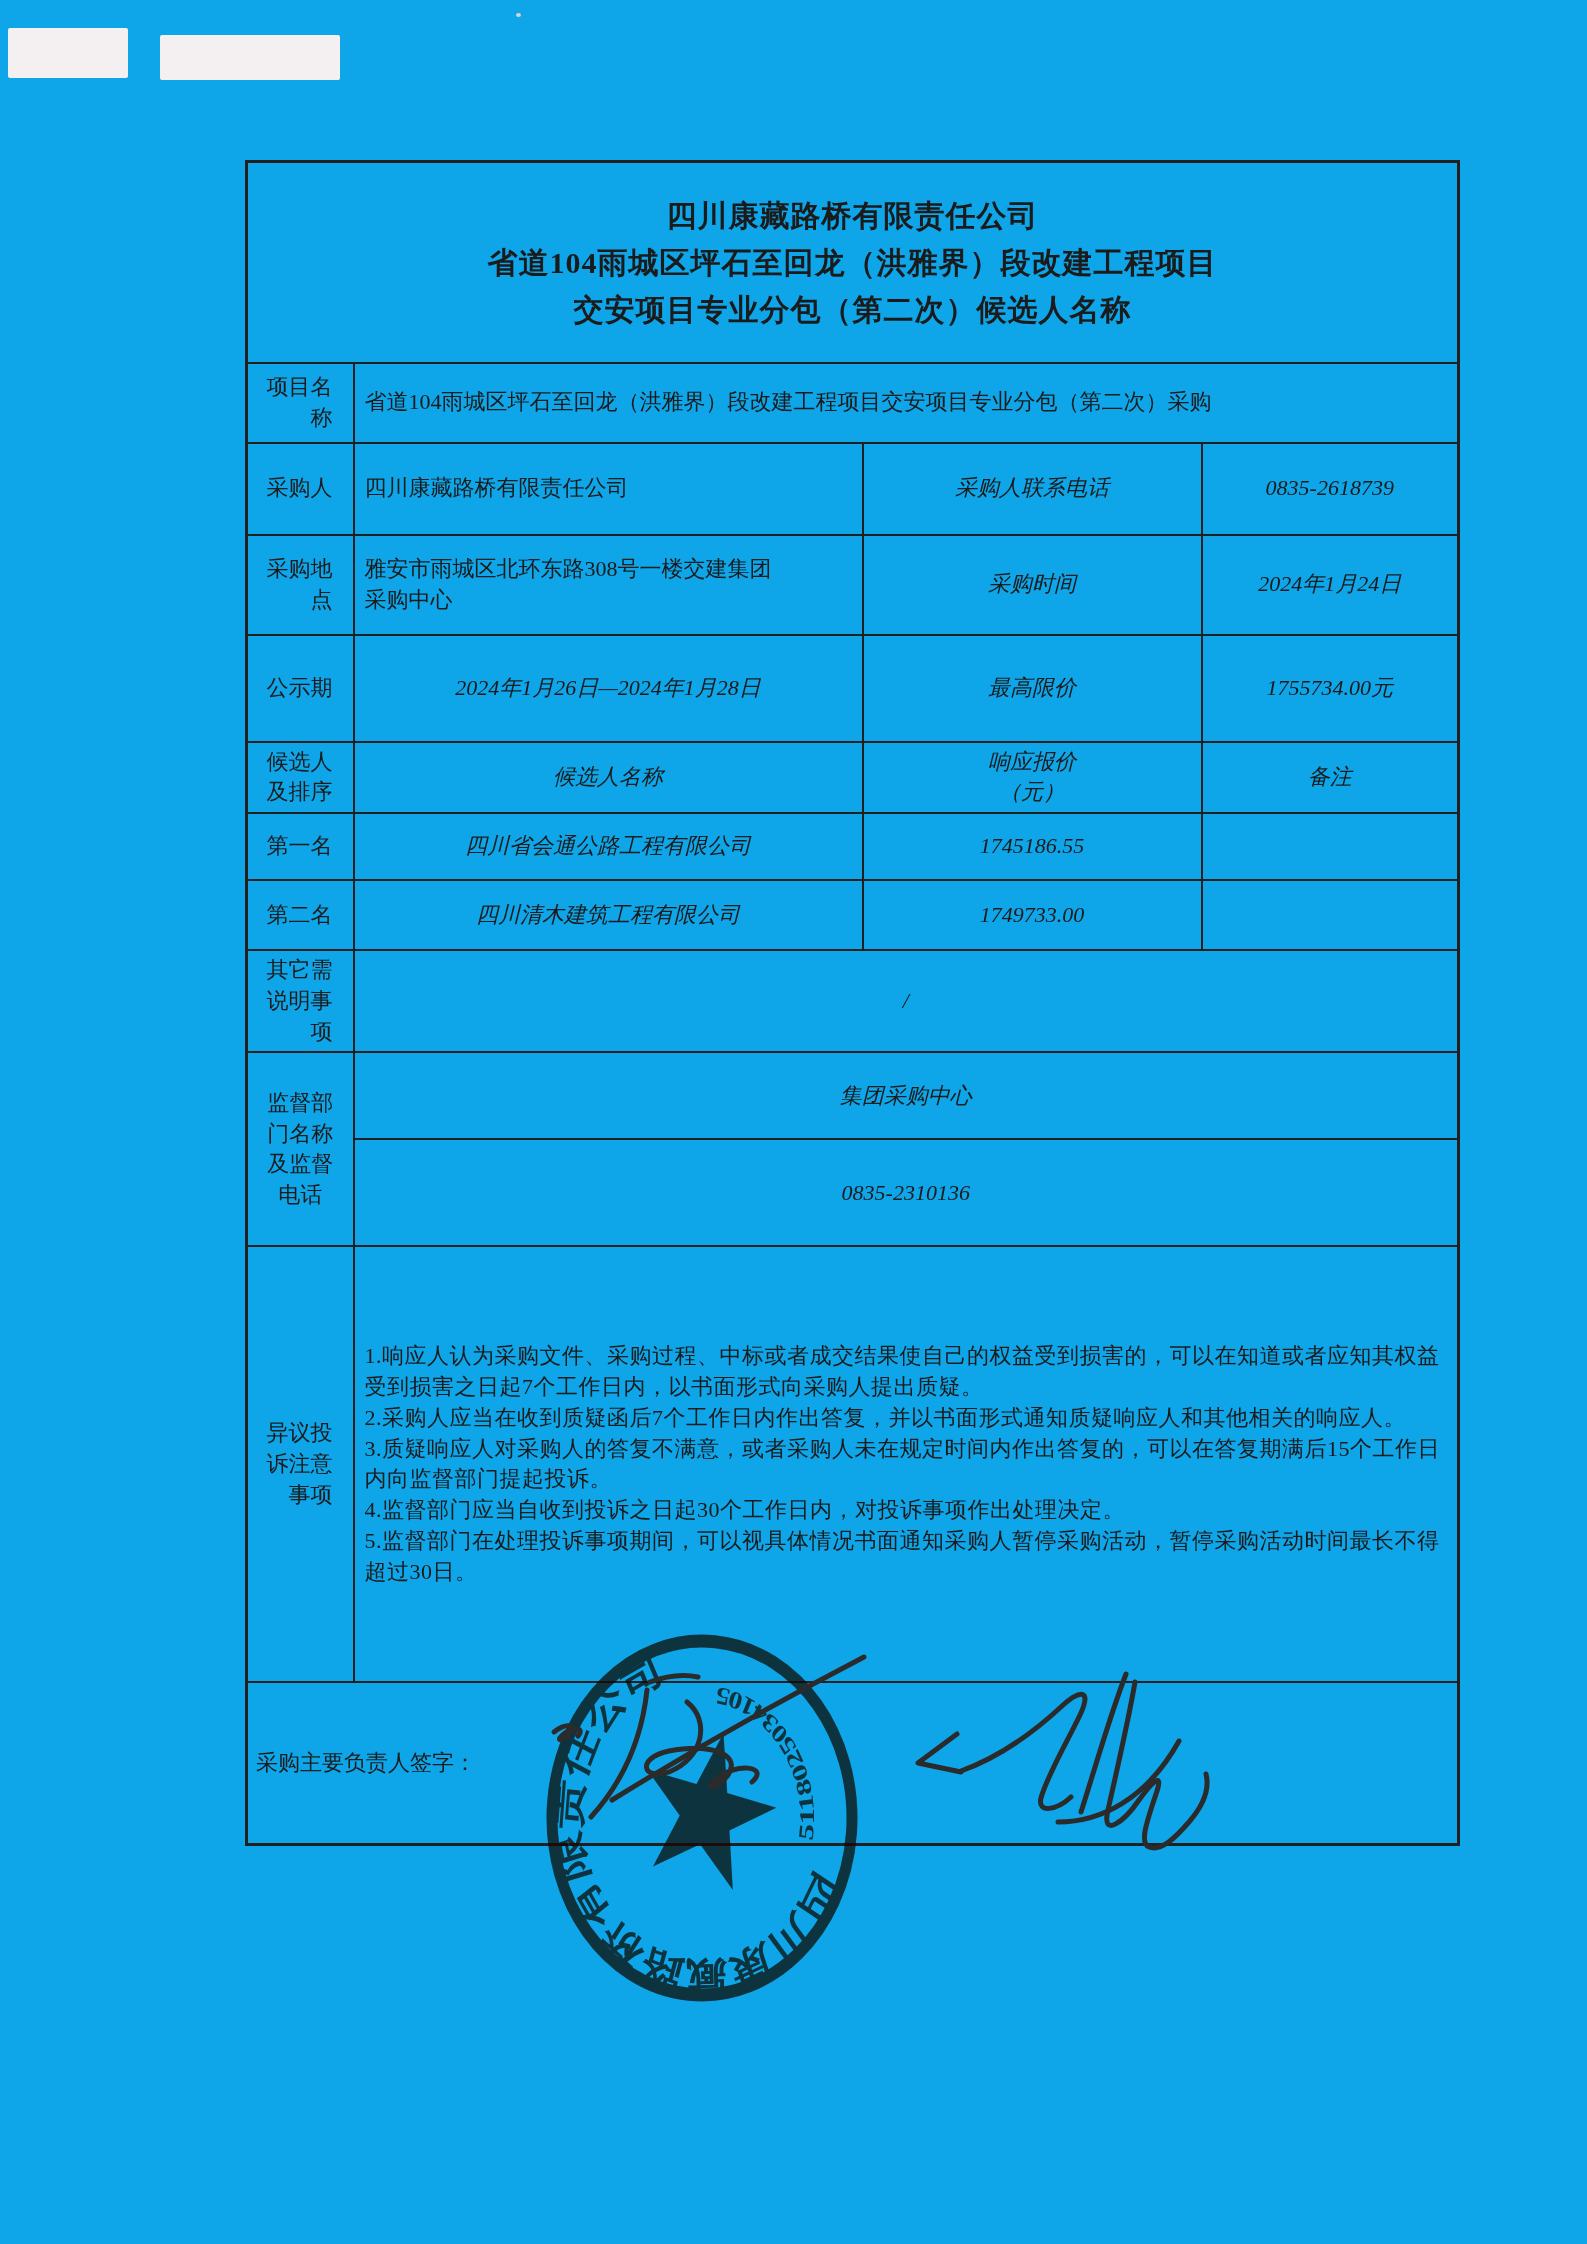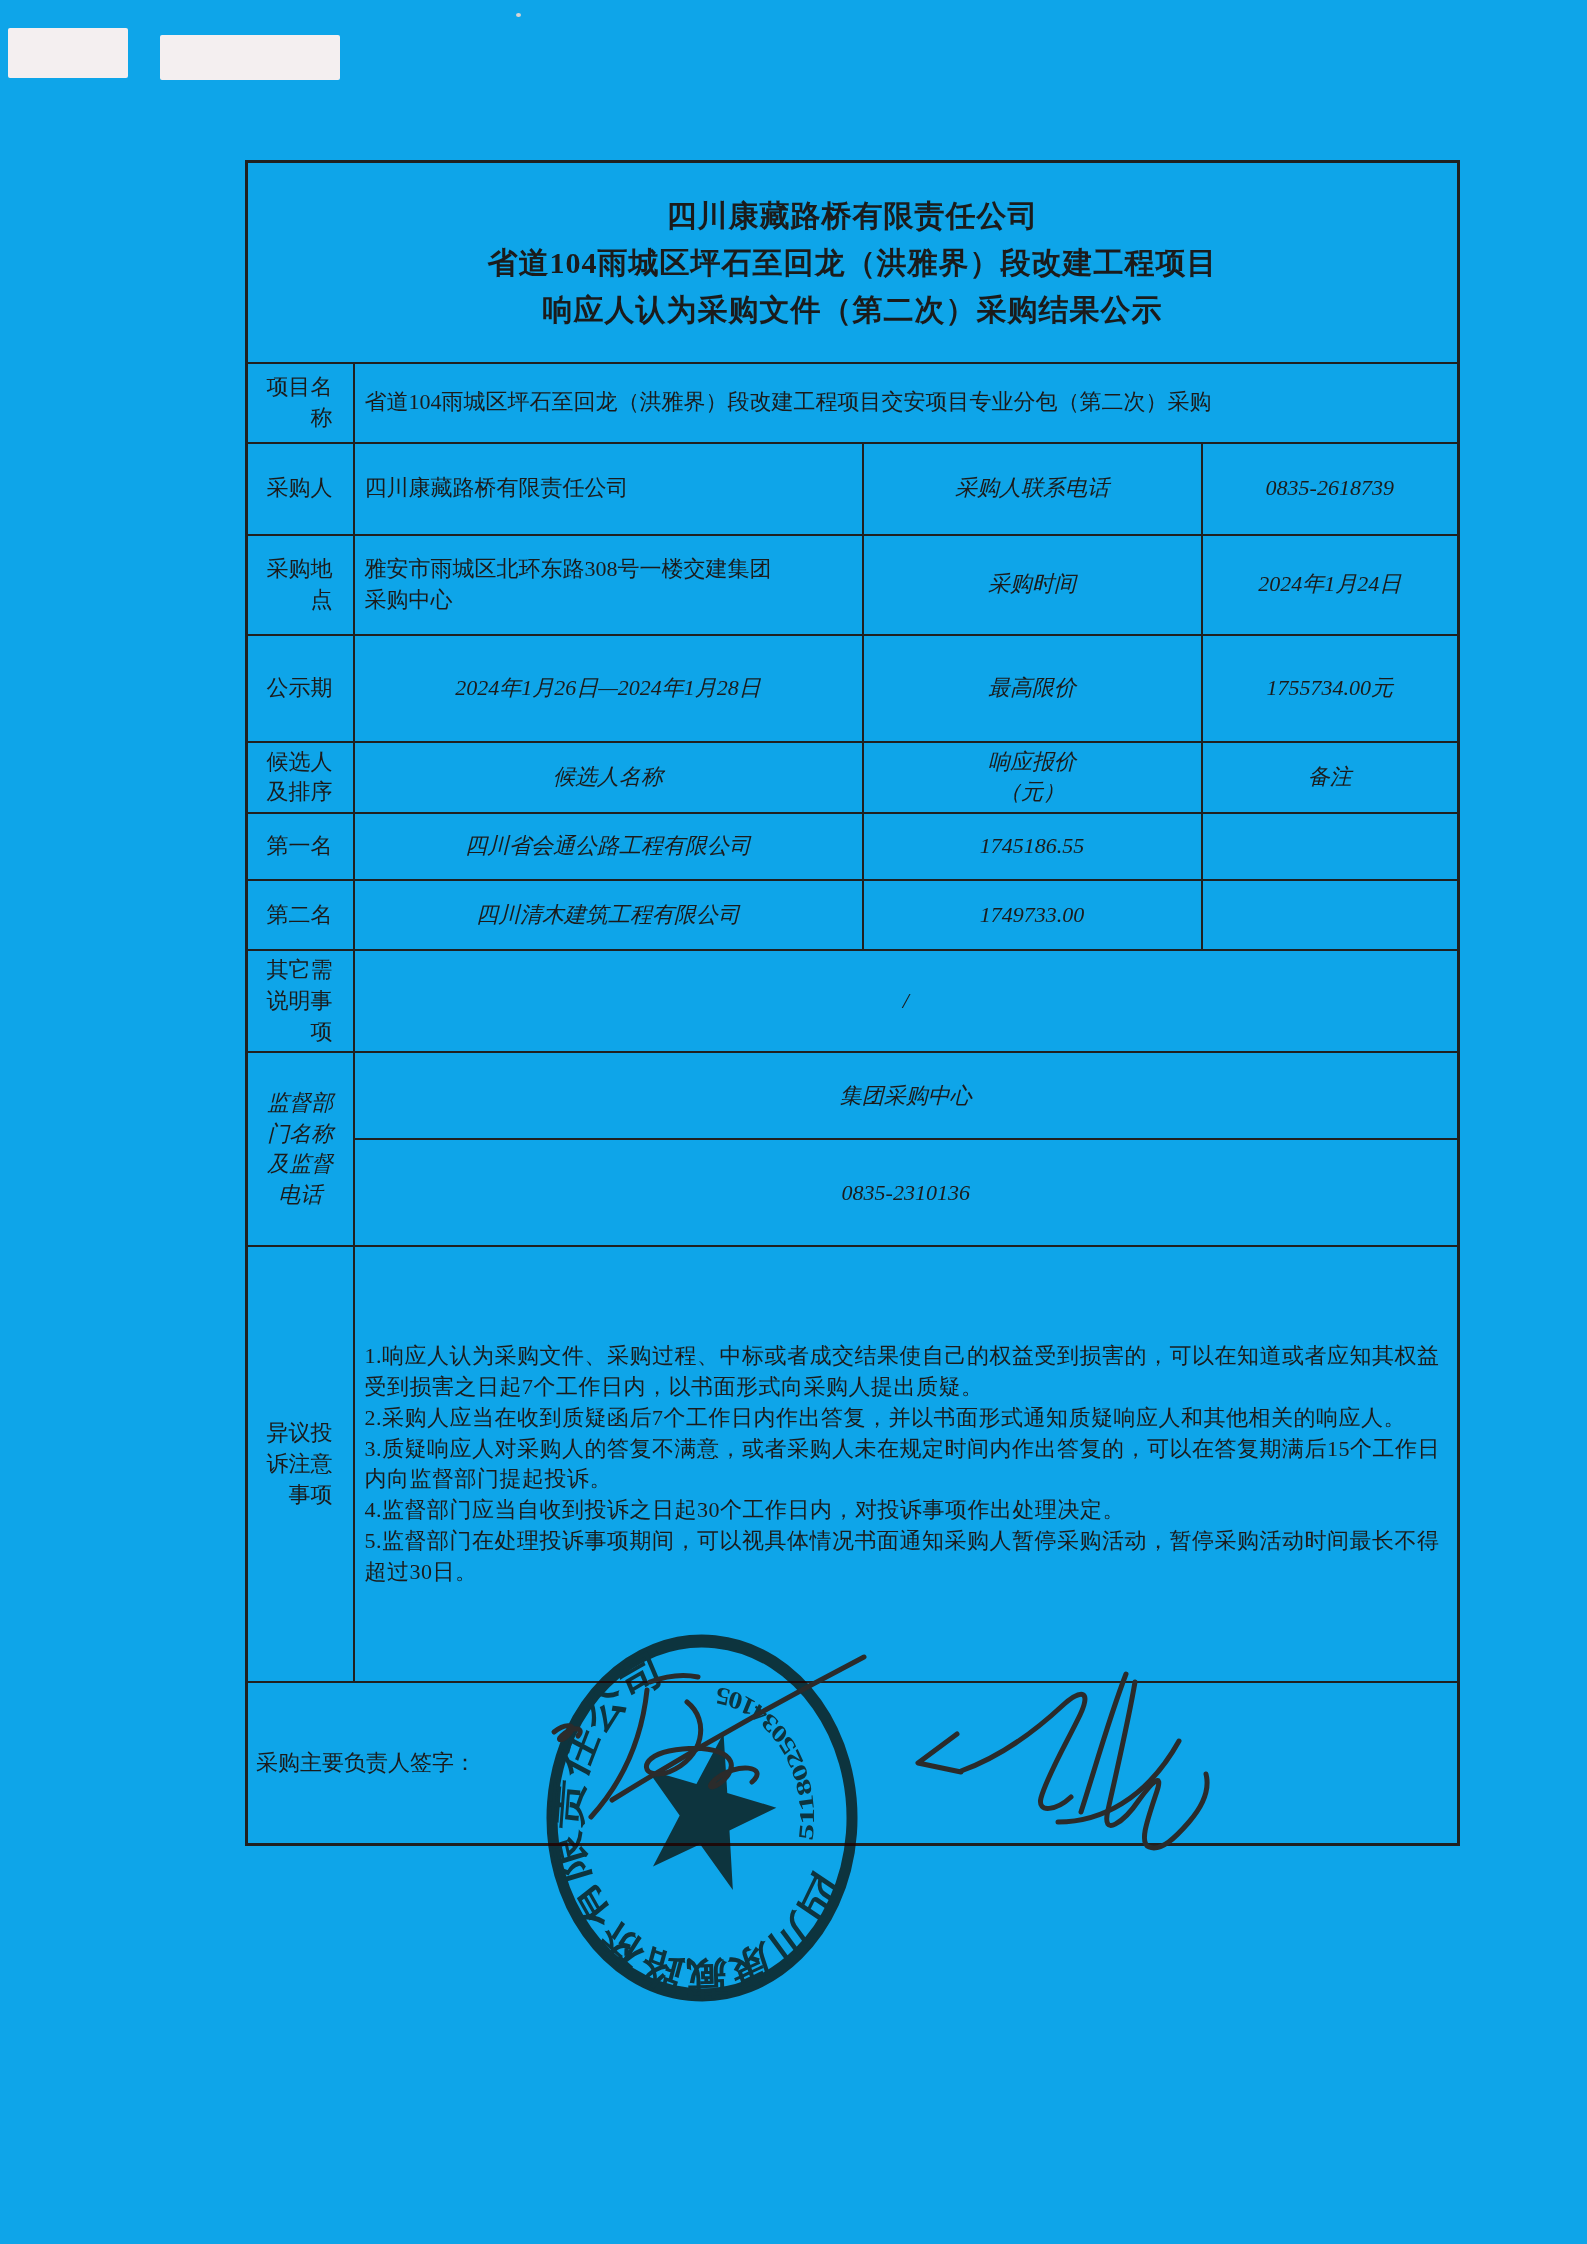--- a/index.html
+++ b/index.html
@@ -23,21 +23,21 @@
     font-size:22px;
     line-height:1.4;
     vertical-align:middle;
     word-break:break-all;
   }
   .title-cell{text-align:center;}
   .title-cell .t-line{
     font-size:30px;font-weight:bold;line-height:47px;letter-spacing:1px;
   }
   .lab{padding:4px 20px 4px 8px;white-space:pre-line;text-align:right;}
-  .lab-cen{padding:4px 13px;white-space:pre-line;text-align:center;font-style:italic;}
+  .lab-cen{padding:4px 13px;white-space:pre-line;text-align:center;}
   .val-left{padding:2px 10px;text-align:left;white-space:pre-line;}
   .cen{text-align:center;padding:2px 6px;font-style:italic;}
   .obj{
     padding:4px 10px;
     font-size:23px;line-height:39px;letter-spacing:0.5px;
     text-align:left;
   }
   .sig-cell{padding:0 0 0 8px;}
   .sig-label{font-size:22px;margin-top:16px;}
   .overlay{position:absolute;pointer-events:none;}
@@ -59,21 +59,21 @@
         <col style="width:509px">
         <col style="width:339px">
         <col style="width:257px">
     </colgroup>
     <tbody>
 
       <tr style="height:201px">
         <td colspan="4" class="title-cell">
           <div class="t-line">四川康藏路桥有限责任公司</div>
           <div class="t-line">省道104雨城区坪石至回龙（洪雅界）段改建工程项目</div>
-          <div class="t-line">响应人认为采购文件（第二次）采购结果公示</div>
+          <div class="t-line">交安项目专业分包（第二次）候选人名称</div>
         </td>
       </tr>
 
       <tr style="height:80px">
         <td class="lab">项目名
 称</td>
         <td colspan="3" class="val-left">省道104雨城区坪石至回龙（洪雅界）段改建工程项目交安项目专业分包（第二次）采购</td>
       </tr>
 
       <tr style="height:92px">

